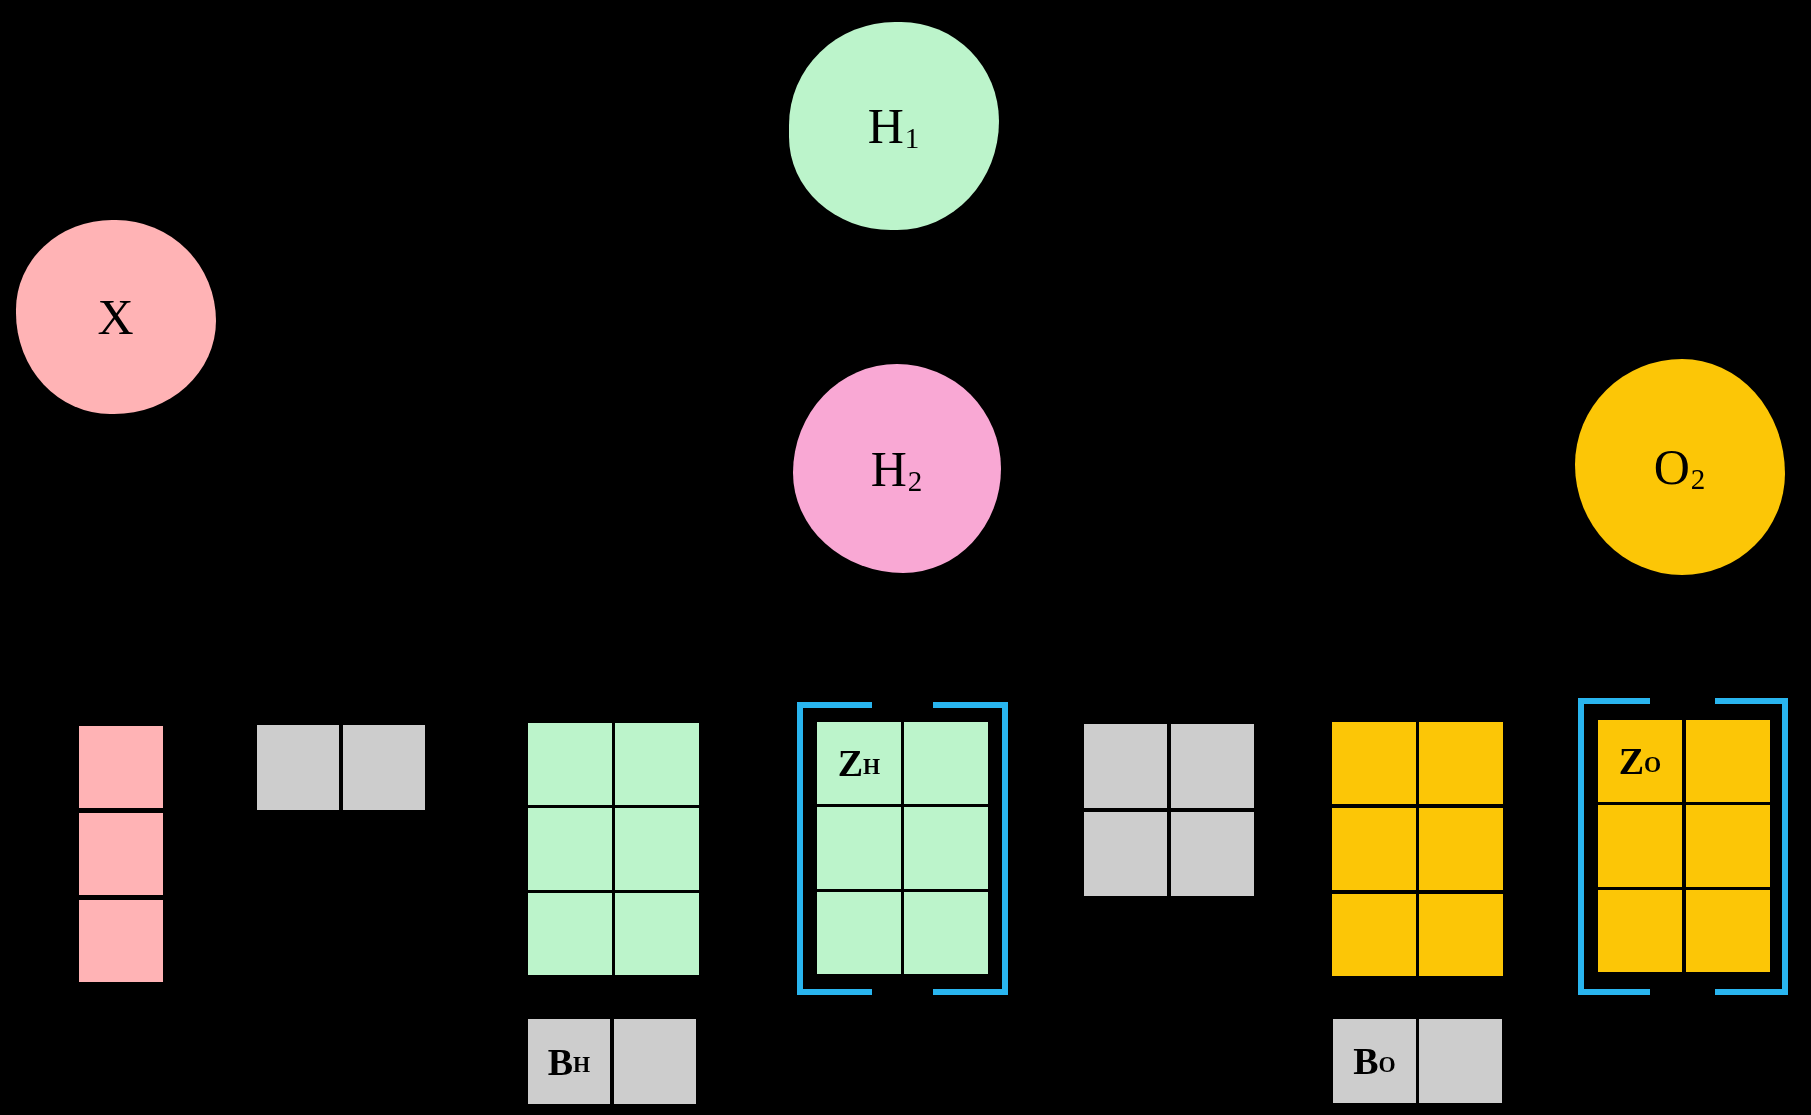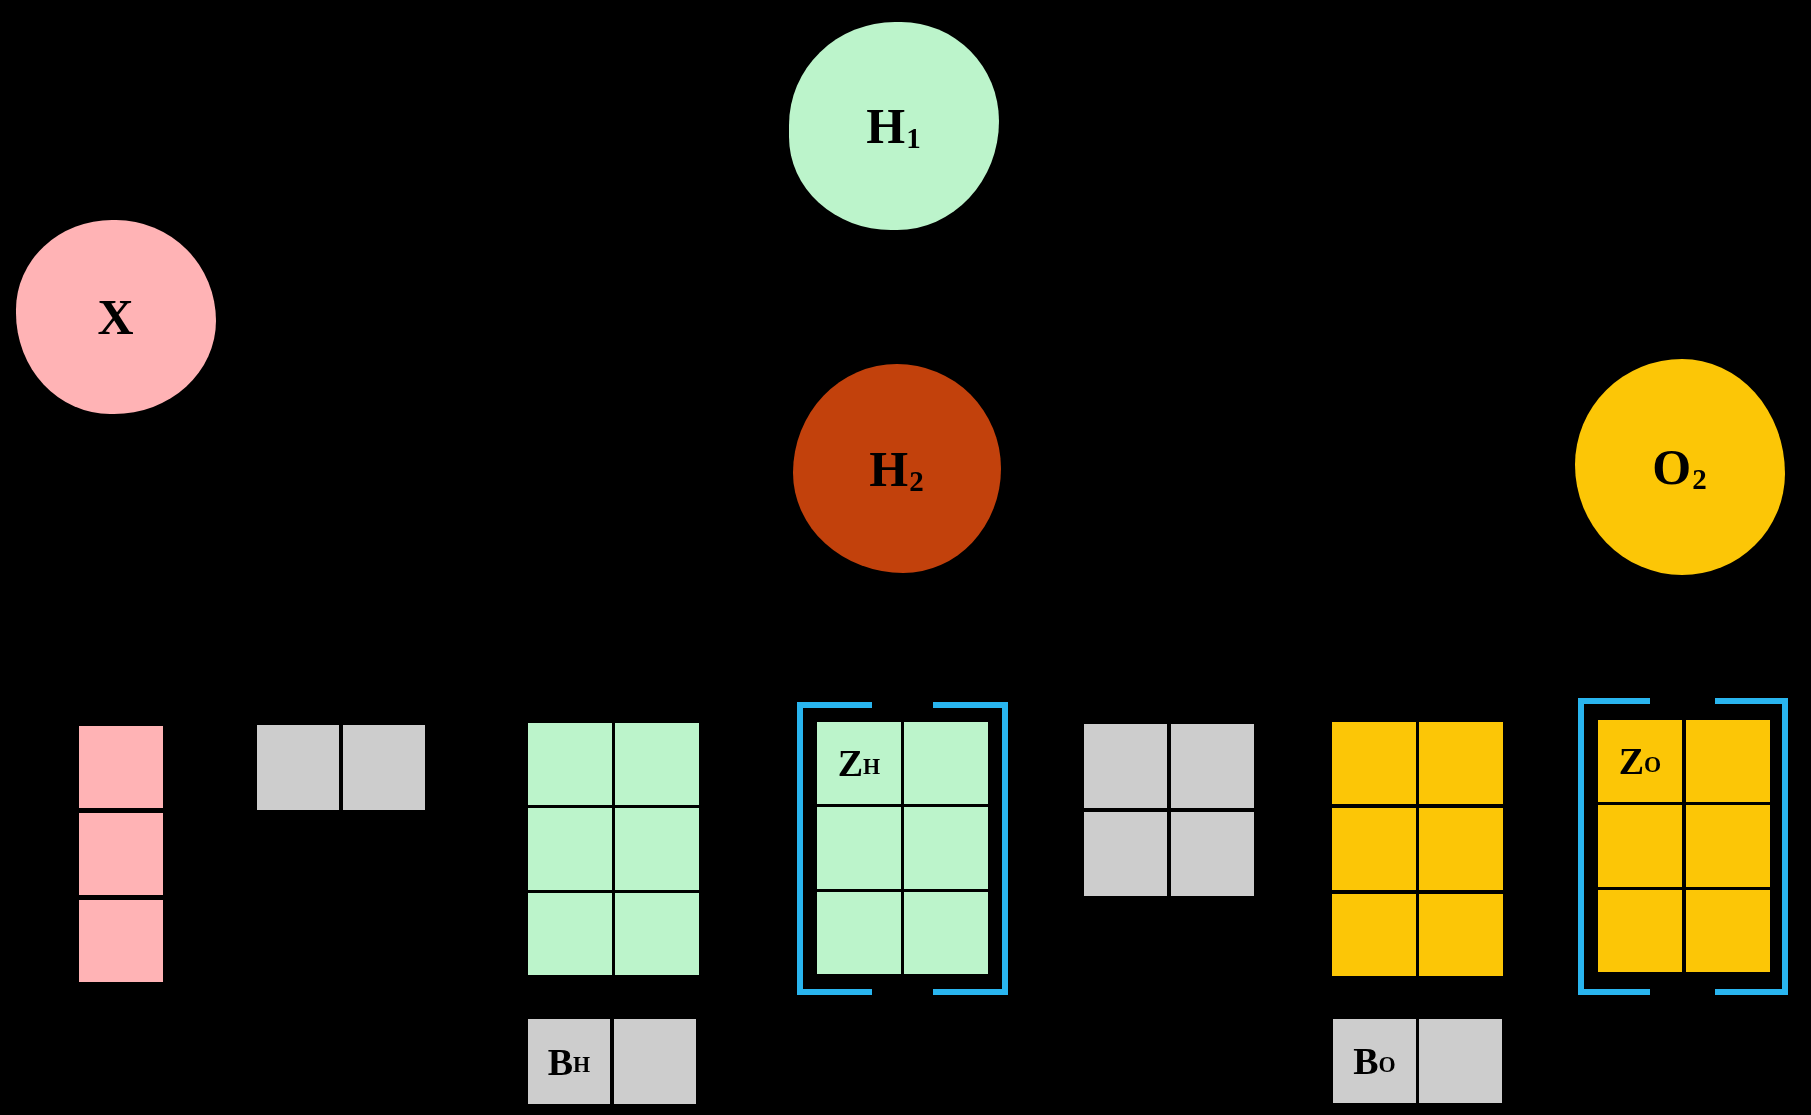--- a/index.html
+++ b/index.html
@@ -12,21 +12,21 @@
   
   .node {
     position:absolute; display:flex; align-items:center; justify-content:center;
   }
   .blob-a { border-radius: 49% 51% 52% 48% / 47% 53% 49% 53%; }
   .blob-b { border-radius: 52% 48% 50% 50% / 51% 49% 54% 46%; }
   .blob-c { border-radius: 50% 50% 47% 53% / 52% 50% 50% 48%; }
   .blob-d { border-radius: 48% 52% 51% 49% / 50% 48% 52% 50%; }
   .blob-e { border-radius: 51% 49% 49% 51% / 49% 53% 47% 51%; }
   .node-label {
-    color:#000; font-weight:bold; font-size:50px; line-height:1;
+    color:#000; font-weight:normal; font-size:50px; line-height:1;
     letter-spacing:1px; white-space:nowrap;
   }
   .sub {
     font-size:0.58em; display:inline-block; transform:translateY(0.18em);
   }
   
   .matrix { position:absolute; display:grid; }
   .matrix .cell { width:100%; height:100%; }
   .m-label {
     position:absolute; left:0; top:0; display:flex; align-items:center; justify-content:center;
@@ -43,21 +43,21 @@
 <div id="canvas" style="background: rgb(0, 0, 0);">
 
   <div class="node blob-a" style="left: 16px; top: 220px; width: 200px; height: 194px; background: rgb(255, 179, 181);">
     <span class="node-label"><span>X</span><span class="sub"></span></span>
   </div>
 
   <div class="node blob-b" style="left: 789px; top: 22px; width: 210px; height: 208px; background: rgb(188, 244, 203);">
     <span class="node-label"><span>H</span><span class="sub">1</span></span>
   </div>
 
-  <div class="node blob-c" style="left: 793px; top: 364px; width: 208px; height: 209px; background: #c2410c; text-align: center;">
+  <div class="node blob-c" style="left: 793px; top: 364px; width: 208px; height: 209px; background: #f9a8d4; text-align: center;">
     <span class="node-label"><span>H</span><span class="sub">2</span></span>
   </div>
 
 
   <div class="node blob-e" style="left: 1575px; top: 359px; width: 210px; height: 216px; background: rgb(252, 198, 6);">
     <span class="node-label"><span>O</span><span class="sub">2</span></span>
   </div>
 
   <div class="matrix" style="left:79px; top:726px; grid-template-columns:repeat(1,84px); grid-auto-rows:82px; gap:5px;">
       <div class="cell" style="background: rgb(255, 179, 181);"></div>

